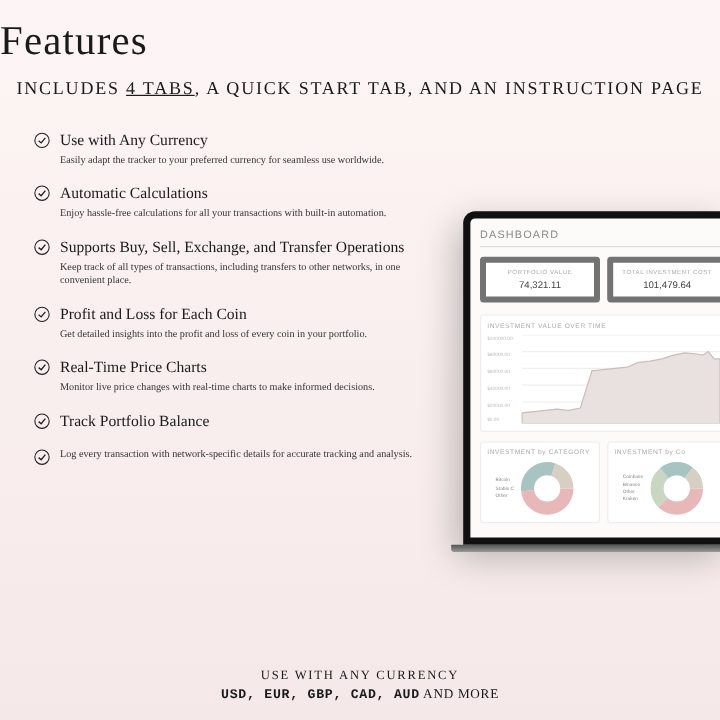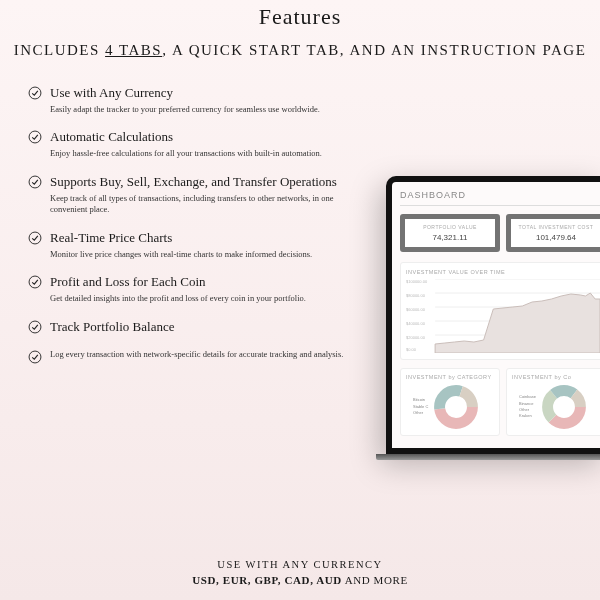--- a/index.html
+++ b/index.html
@@ -7,24 +7,23 @@
     width: 600px;
     height: 600px;
     background: linear-gradient(180deg, #fdf5f5 0%, #f8ecec 70%, #f5e8e8 100%);
     font-family: Georgia, 'Times New Roman', serif;
     color: #1a1a1a;
     position: relative;
     overflow: hidden;
   }
   .page-title {
     font-family: 'Didot', 'Bodoni MT', Georgia, serif;
-    font-size: 22px;
+    font-size: 34px;
     font-weight: 400;
-    text-align: center;
-    padding-top: 4px;
+    padding-top: 16px;
     letter-spacing: 1px;
   }
   .subtitle {
     text-align: center;
     font-size: 15px;
     letter-spacing: 1.5px;
     padding-top: 12px;
     font-family: Georgia, serif;
   }
   .subtitle .u { text-decoration: underline; }
@@ -67,21 +66,21 @@
   }
   .footer-line1 {
     font-size: 10.5px;
     letter-spacing: 1.5px;
     margin-bottom: 4px;
   }
   .footer-line2 {
     font-size: 11px;
     letter-spacing: 0.6px;
   }
-  .footer-line2 b { font-weight: 700; }
+  .footer-line2 b { font-weight: 700; font-family: Liberation Mono, monospace; }
 
   
   .laptop {
     position: absolute;
     right: -6px;
     top: 176px;
     width: 220px;
     height: 320px;
   }
   .screen-body {
@@ -187,30 +186,30 @@
           <path d="M6 10.5 L9 13 L14 7" fill="none" stroke="#222" stroke-width="1.6"></path>
         </svg></span>
     <div class="feat-title">Supports Buy, Sell, Exchange, and Transfer Operations</div>
     <div class="feat-desc">Keep track of all types of transactions, including transfers to other networks, in one convenient place.</div>
   </div>
   <div class="feat">
     <span class="check"><svg viewBox="0 0 20 20">
           <circle cx="10" cy="10" r="8.5" fill="none" stroke="#222" stroke-width="1.3"></circle>
           <path d="M6 10.5 L9 13 L14 7" fill="none" stroke="#222" stroke-width="1.6"></path>
         </svg></span>
+    <div class="feat-title">Profit and Loss for Each Coin</div>
+    <div class="feat-desc">Get detailed insights into the profit and loss of every coin in your portfolio.</div>
+  </div>
+  <div class="feat">
+    <span class="check"><svg viewBox="0 0 20 20">
+          <circle cx="10" cy="10" r="8.5" fill="none" stroke="#222" stroke-width="1.3"></circle>
+          <path d="M6 10.5 L9 13 L14 7" fill="none" stroke="#222" stroke-width="1.6"></path>
+        </svg></span>
     <div class="feat-title">Real-Time Price Charts</div>
     <div class="feat-desc">Monitor live price changes with real-time charts to make informed decisions.</div>
-  </div>
-  <div class="feat">
-    <span class="check"><svg viewBox="0 0 20 20">
-          <circle cx="10" cy="10" r="8.5" fill="none" stroke="#222" stroke-width="1.3"></circle>
-          <path d="M6 10.5 L9 13 L14 7" fill="none" stroke="#222" stroke-width="1.6"></path>
-        </svg></span>
-    <div class="feat-title">Profit and Loss for Each Coin</div>
-    <div class="feat-desc">Get detailed insights into the profit and loss of every coin in your portfolio.</div>
   </div>
   <div class="feat">
     <span class="check"><svg viewBox="0 0 20 20">
           <circle cx="10" cy="10" r="8.5" fill="none" stroke="#222" stroke-width="1.3"></circle>
           <path d="M6 10.5 L9 13 L14 7" fill="none" stroke="#222" stroke-width="1.6"></path>
         </svg></span>
     <div class="feat-title">Track Portfolio Balance</div>
   </div>
   <div class="feat">
     <span class="check"><svg viewBox="0 0 20 20">

